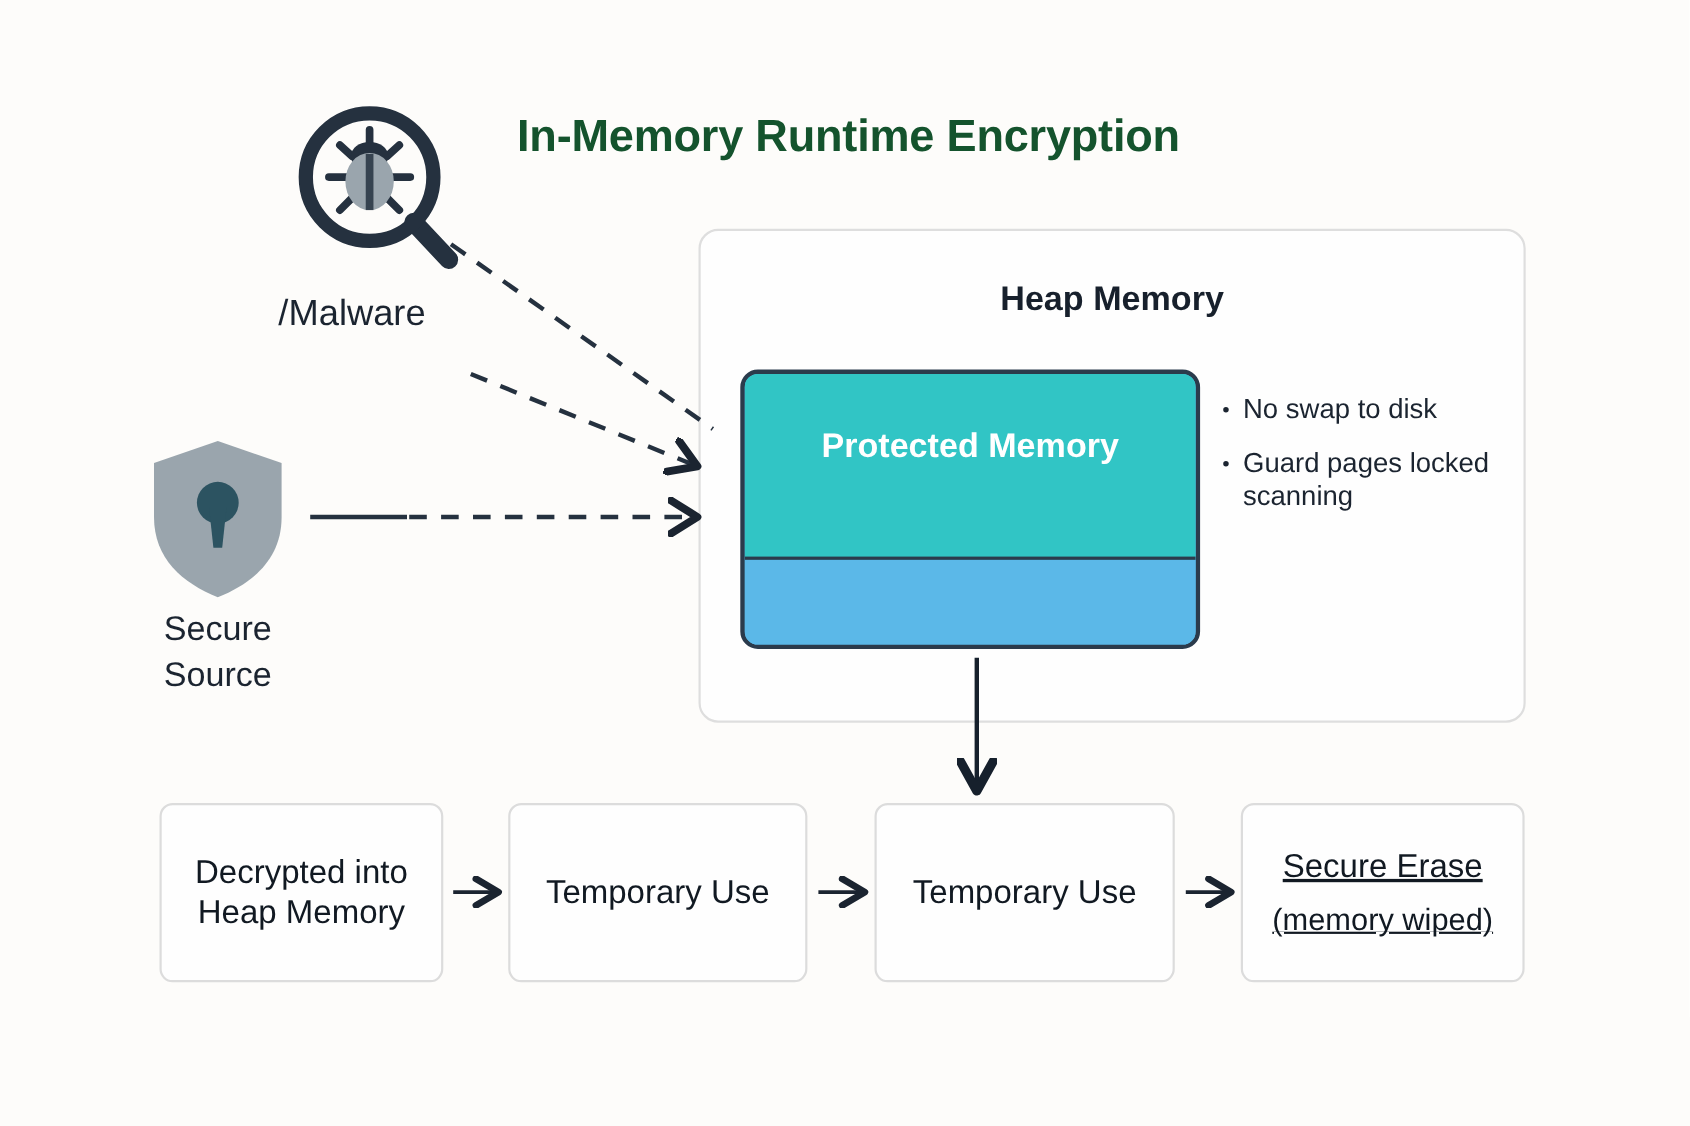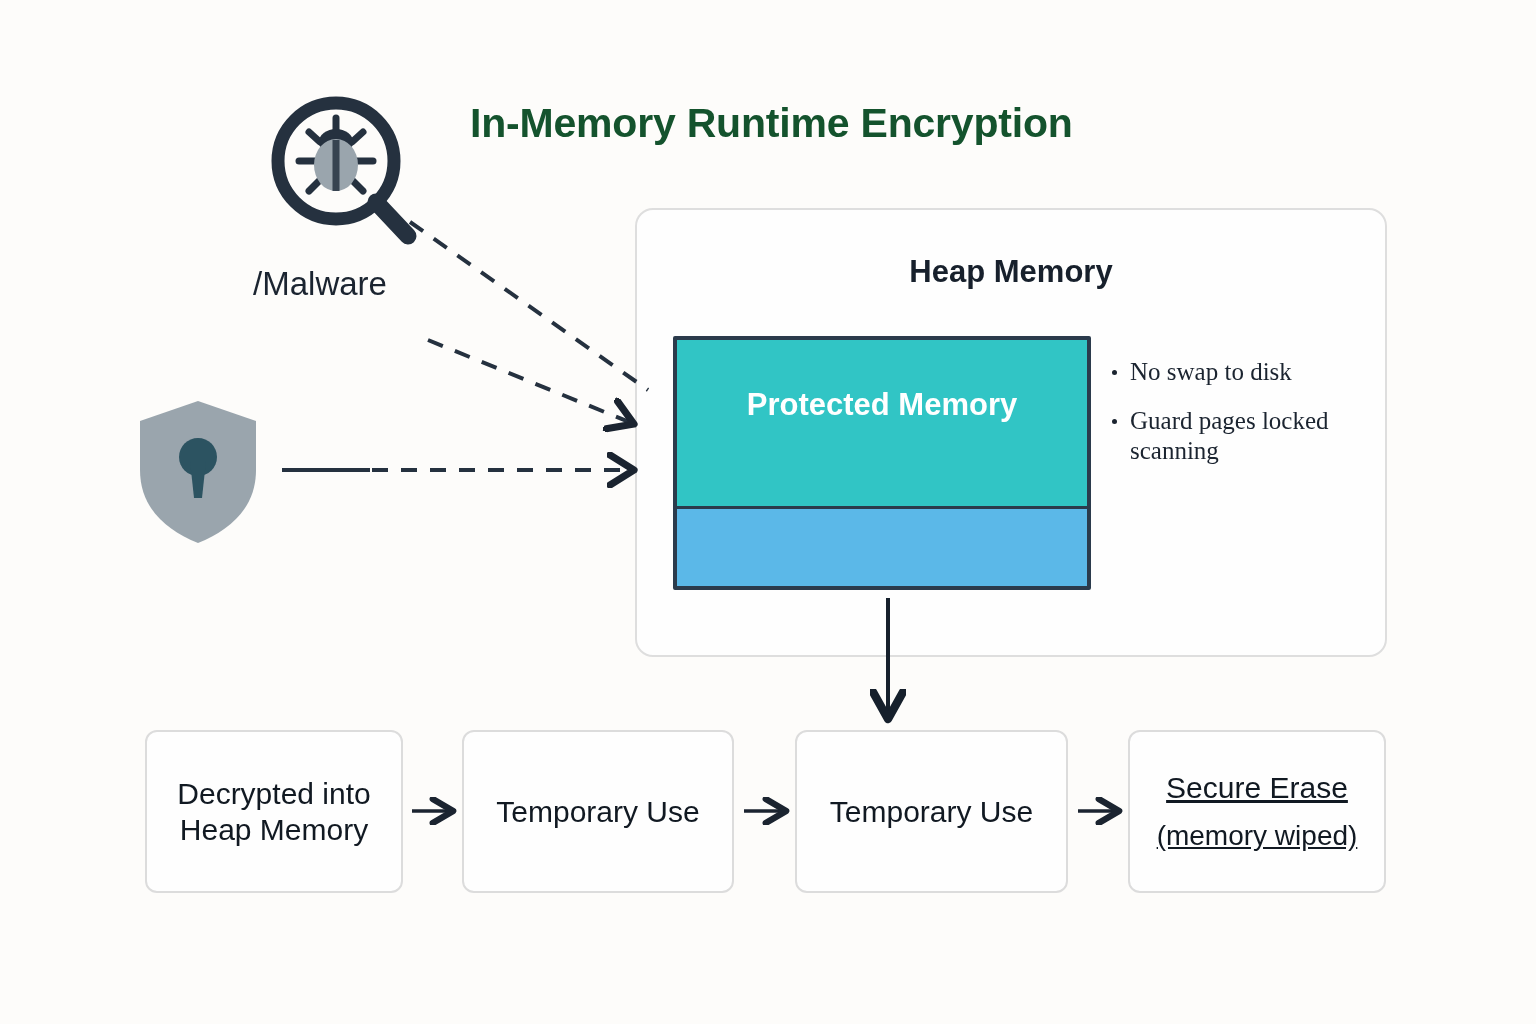--- a/index.html
+++ b/index.html
@@ -94,21 +94,21 @@
   }
 
   
   #protected-memory {
     position: absolute;
     left: 673px;
     top: 336px;
     width: 418px;
     height: 254px;
     border: 4px solid #2b3b4c;
-    border-radius: 2px;
+    border-radius: 16px;
     box-sizing: border-box;
     overflow: hidden;
     background: #5bb8e8;
   }
   #pm-top {
     position: absolute;
     left: 0; top: 0;
     width: 100%;
     height: 169px;
     background: #31c5c5;
@@ -146,21 +146,20 @@
 
   
   #heap-bullets {
     position: absolute;
     left: 1108px;
     top: 357px;
     width: 272px;
     font-size: 25px;
     line-height: 1.22;
     color: #1b2430;
-    font-family: Liberation Serif, serif;
   }
   #heap-bullets .bullet {
     position: relative;
     padding-left: 22px;
     margin-bottom: 18px;
   }
   #heap-bullets .bullet:before {
     content: "";
     position: absolute;
     left: 4px;
@@ -246,20 +245,24 @@
   <div id="scanner-label">
     <span class="l2">/Malware</span>
   </div>
 
   <div id="shield-icon">
     <svg width="130" height="148" viewBox="0 0 130 148">
       <path d="M65 3 L123 23 L123 72 C123 110 97 132 65 145 C33 132 7 110 7 72 L7 23 Z" fill="#9aa5ad"></path>
       <circle cx="65" cy="59" r="19" fill="#2c5361"></circle>
       <path d="M57 63 L73 63 L69 100 L61 100 Z" fill="#2c5361"></path>
     </svg>
+  </div>
+  <div id="shield-label">
+    <span class="l1">Secure</span>
+    <span class="l2">Source</span>
   </div>
 
   <div id="heap-container"></div>
   <div id="heap-label">Heap Memory</div>
 
   <div id="protected-memory">
     <div id="pm-top"></div>
     <div id="pm-bottom"></div>
     <div id="pm-text">
       <span class="pm-line1">Protected Memory</span>

